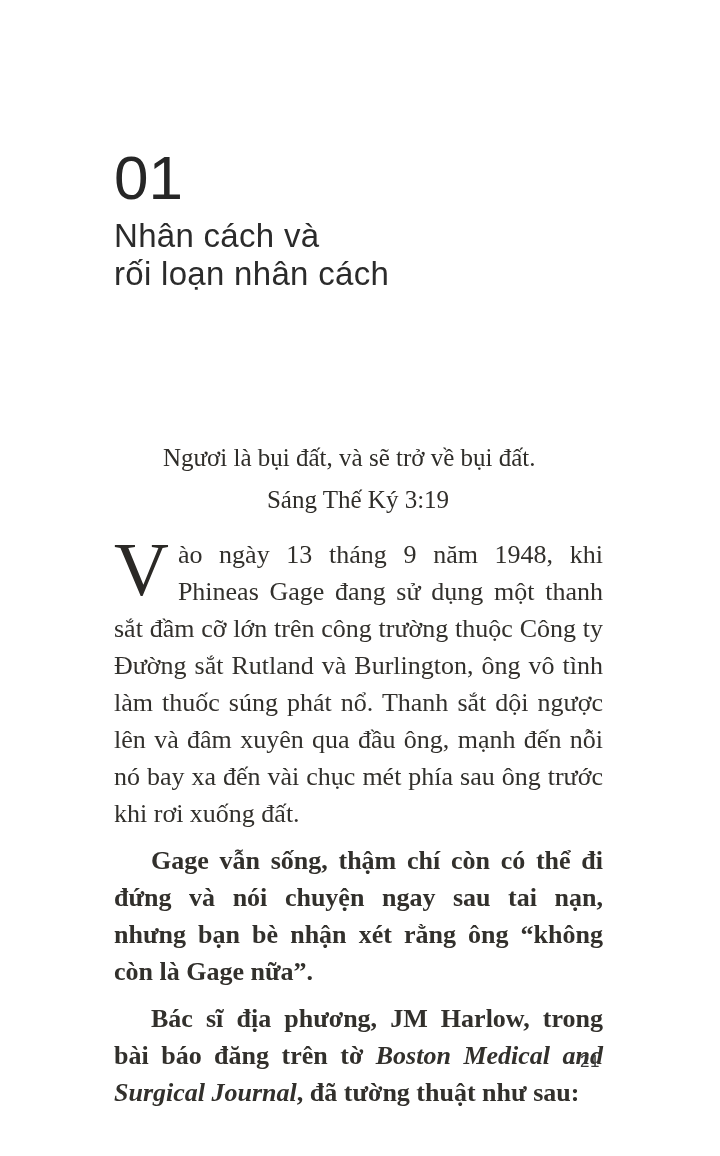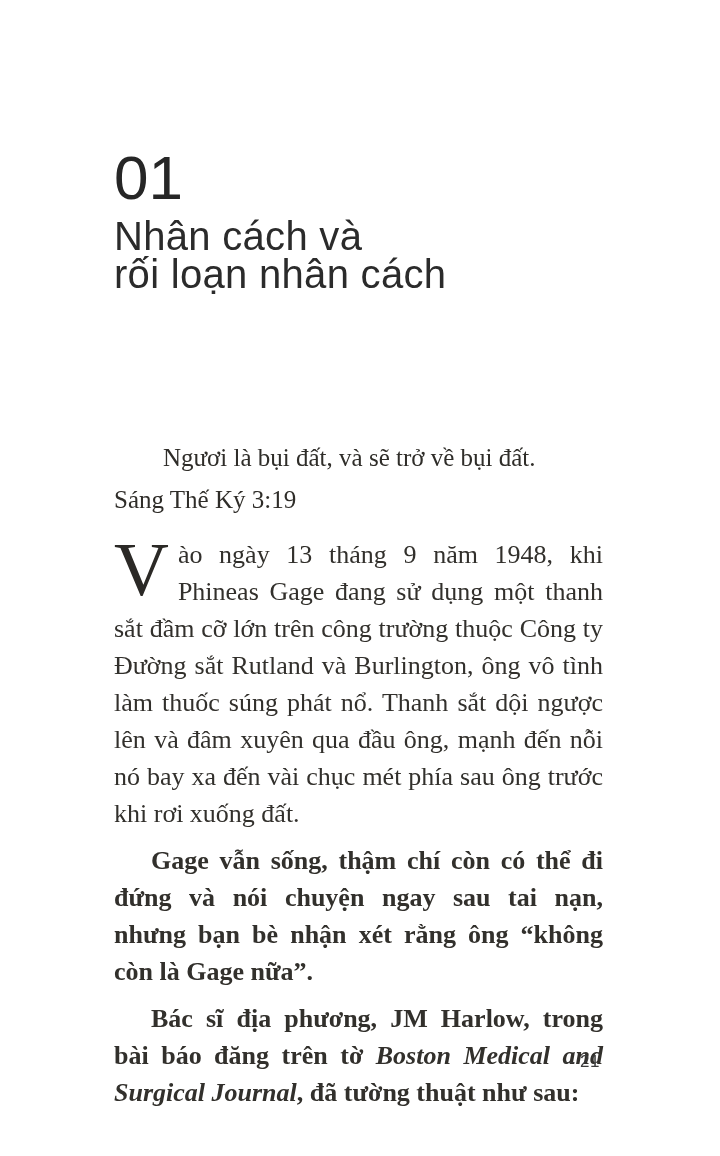--- a/index.html
+++ b/index.html
@@ -27,21 +27,21 @@
     color: #262626;
   }
   .chapter-number {
     font-size: 62px;
     line-height: 62px;
     font-weight: 500;
     letter-spacing: 0px;
   }
   .chapter-title {
     margin: 8px 0 0 0;
-    font-size: 40px;
+    font-size: 33px;
     line-height: 38px;
     font-weight: 400;
     color: #2b2b2b;
     letter-spacing: 0.3px;
   }
   .chapter-title .title-line { display: block; }
 
   
   .epigraph {
     position: absolute;
@@ -51,21 +51,21 @@
     font-size: 25px;
     line-height: 30px;
     color: #2f2d29;
   }
   .epigraph-quote {
     margin: 0;
     padding-left: 49px;
   }
   .epigraph-attribution {
     margin: 12px 0 0 0;
-    text-align: left;
+    text-align: center;
   }
 
   
   .body-text {
     position: absolute;
     left: 114px;
     top: 536px;
     width: 489px;
     font-size: 26px;
     line-height: 37px;

